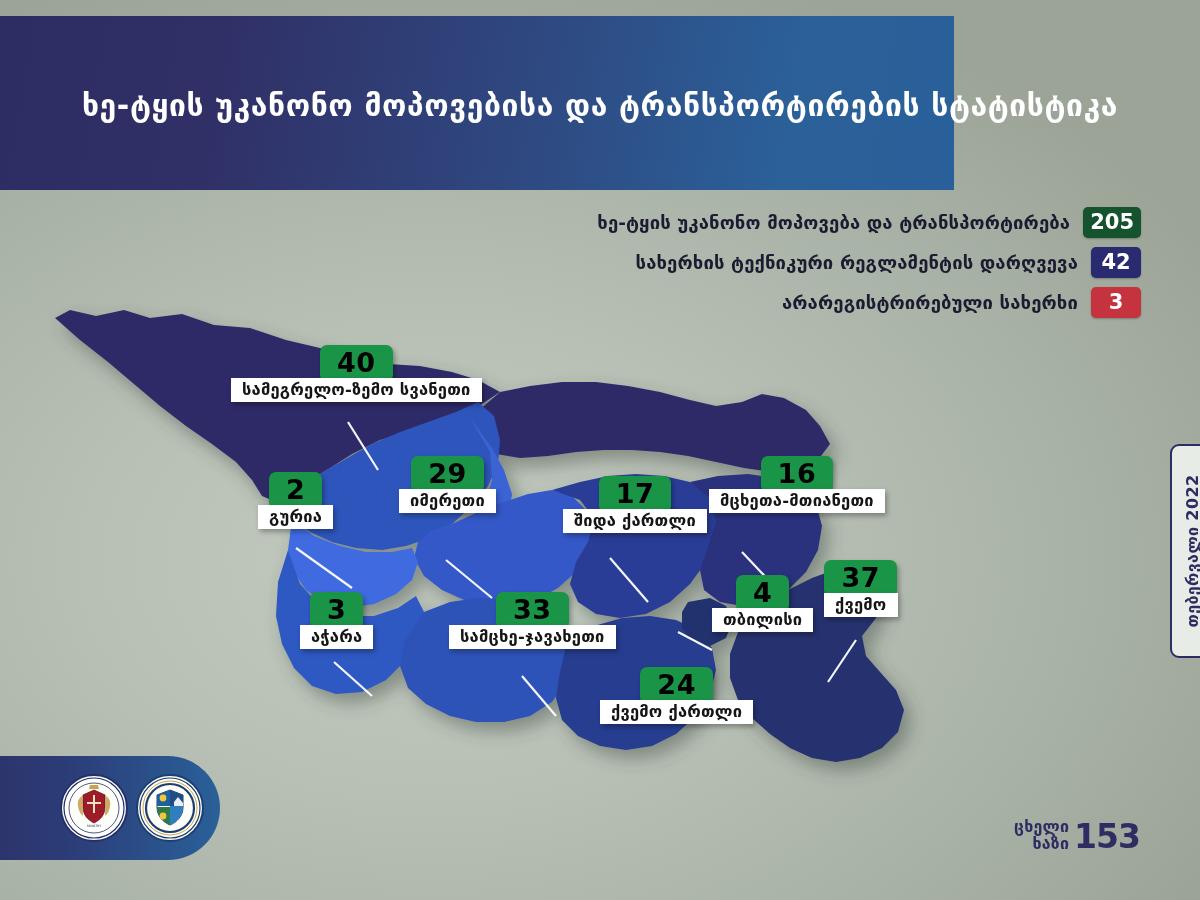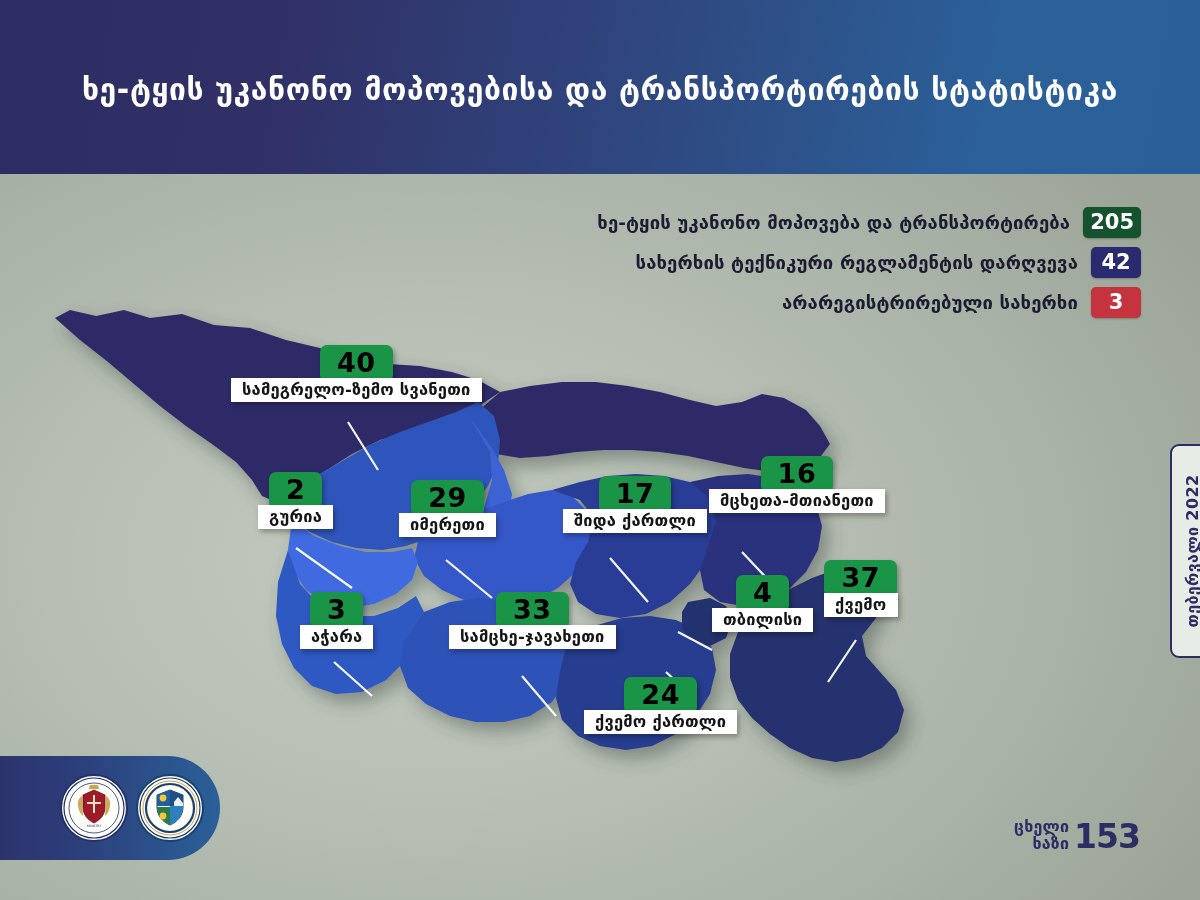--- a/index.html
+++ b/index.html
@@ -20,22 +20,22 @@
   
   .bg-base {
     position: absolute;
     left: 0; top: 0;
     width: 1200px; height: 900px;
     background: radial-gradient(ellipse 900px 620px at 430px 560px, #c3cbc0 0%, #b8c0b5 38%, #a9b2a6 72%, #9ba497 100%);
   }
   
   .header-band {
     position: absolute;
-    left: 0; top: 0;
-    width: 1200px; height: 174px;
+    left: 0; top: 16px;
+    width: 954px; height: 174px;
     background: linear-gradient(100deg, #2e2d63 0%, #302f66 22%, #2f4880 55%, #2b6099 82%, #2a6099 100%);
   }
   .header-title {
     position: absolute;
     left: 0;
     top: 72px;
     width: 1200px;
     text-align: center;
     color: #ffffff;
     font-size: 30px;
@@ -286,21 +286,21 @@
   <div class="marker" style="left:231px; top:345px;">
     <span class="marker-count">40</span>
     <span class="marker-name">სამეგრელო-ზემო სვანეთი</span>
   </div>
 
   <div class="marker" style="left:258px; top:472px;">
     <span class="marker-count">2</span>
     <span class="marker-name">გურია</span>
   </div>
 
-  <div class="marker" style="left:399px; top:480px;">
+  <div class="marker" style="left:399px; top:456px;">
     <span class="marker-count">29</span>
     <span class="marker-name">იმერეთი</span>
   </div>
 
   <div class="marker" style="left:300px; top:592px;">
     <span class="marker-count">3</span>
     <span class="marker-name">აჭარა</span>
   </div>
 
   <div class="marker" style="left:449px; top:592px;">
@@ -316,21 +316,21 @@
   <div class="marker" style="left:709px; top:456px;">
     <span class="marker-count">16</span>
     <span class="marker-name">მცხეთა-მთიანეთი</span>
   </div>
 
   <div class="marker" style="left:712px; top:575px;">
     <span class="marker-count">4</span>
     <span class="marker-name">თბილისი</span>
   </div>
 
-  <div class="marker" style="left:584px; top:667px;margin-top:10px;">
+  <div class="marker" style="left:600px; top:667px;">
     <span class="marker-count">24</span>
     <span class="marker-name">ქვემო ქართლი</span>
   </div>
 
   <div class="marker" style="left:824px; top:560px;">
     <span class="marker-count">37</span>
     <span class="marker-name">ქვემო</span>
   </div>
 
   <div class="date-tab">

